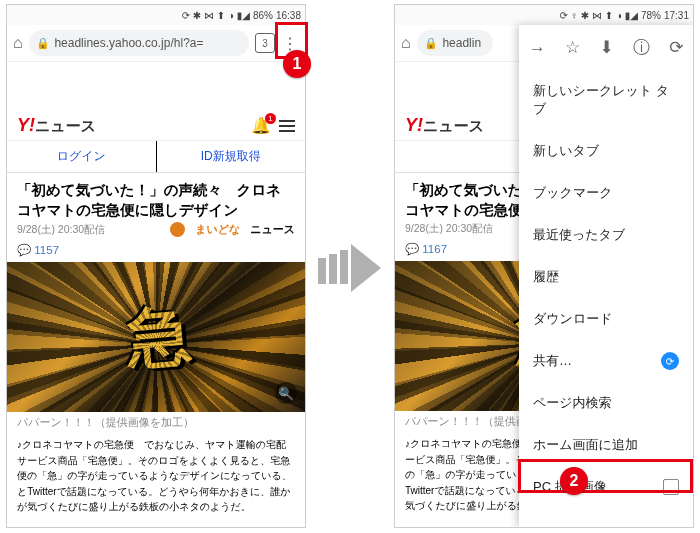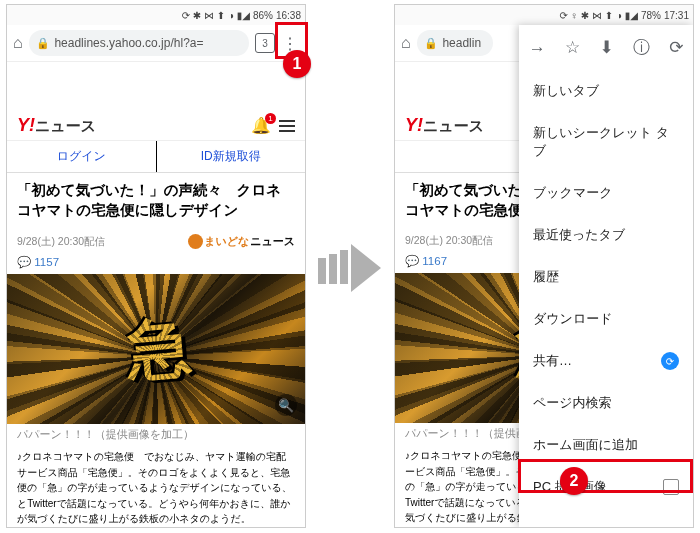--- a/index.html
+++ b/index.html
@@ -103,22 +103,22 @@
   .ynews-logo .y { color: #e60012; font-size: 18px; font-weight:bold; font-style: italic;}
   .ynews-logo .n { color: #333; font-size: 15px; font-weight: bold;}
   .ynews-icons { display:flex; gap:8px; align-items:center; color:#333; }
   .bell { position: relative; font-size: 16px; }
   .bell .badge { position:absolute; top:-3px; right:-5px; background:#e60012; color:#fff; border-radius:50%; font-size:8px; width:11px;height:11px; display:flex;align-items:center;justify-content:center;}
   .yn-tabs { display:flex; border-top:1px solid #eee; border-bottom:1px solid #ddd; }
   .yn-tab { flex:1; text-align:center; padding:7px 0; font-size:12px; color:#1d4ed8; }
   .yn-tab + .yn-tab { border-left: 1px solid #000000;}
   .article { padding: 8px 10px 4px 10px; }
   .art-title { font-size: 14.5px; font-weight: bold; line-height: 1.35; }
-  .art-meta { font-size:10.5px; color:#888; margin-top:14px; display:flex; justify-content:space-between; align-items:center;}
-  .maido { color:#e07d1c; font-size:11px; font-weight:bold; display:flex; align-items:center; gap:1px;}
+  .art-meta { font-size:10.5px; color:#888; margin-top:2px; display:flex; justify-content:space-between; align-items:center;}
+  .maido { color:#e07d1c; font-size:11px; font-weight:bold; display:flex; align-items:center; gap:10px;}
   .maido .news { color:#111; }
   .cat { width:15px;height:15px; background:#e07d1c; border-radius:50%; display:inline-block; position:relative;}
   .comment-count { color:#3b7ac9; font-size:11.5px; padding: 2px 10px 5px 10px; display:flex; align-items:center; gap:3px;}
   .article-img {
     height: 150px;
     margin: 0 0px;
     background: linear-gradient(135deg, #6b4f1a 0%, #d89b2f 35%, #3b2c12 55%, #c6871e 75%, #2b2112 100%);
     position: relative;
     overflow:hidden;
   }
@@ -283,24 +283,24 @@
 
   <div class="dropdown">
     <div class="dd-toprow">
       <span>→</span>
       <span>☆</span>
       <span>⬇</span>
       <span>ⓘ</span>
       <span>⟳</span>
     </div>
     <div class="dd-item">
+        <span>新しいシークレット タブ</span>
+      </div>
+    <div class="dd-item">
         <span>新しいタブ</span>
-      </div>
-    <div class="dd-item">
-        <span>新しいシークレット タブ</span>
       </div>
     <div class="dd-item">
         <span>ブックマーク</span>
       </div>
     <div class="dd-item">
         <span>最近使ったタブ</span>
       </div>
     <div class="dd-item">
         <span>履歴</span>
       </div>

